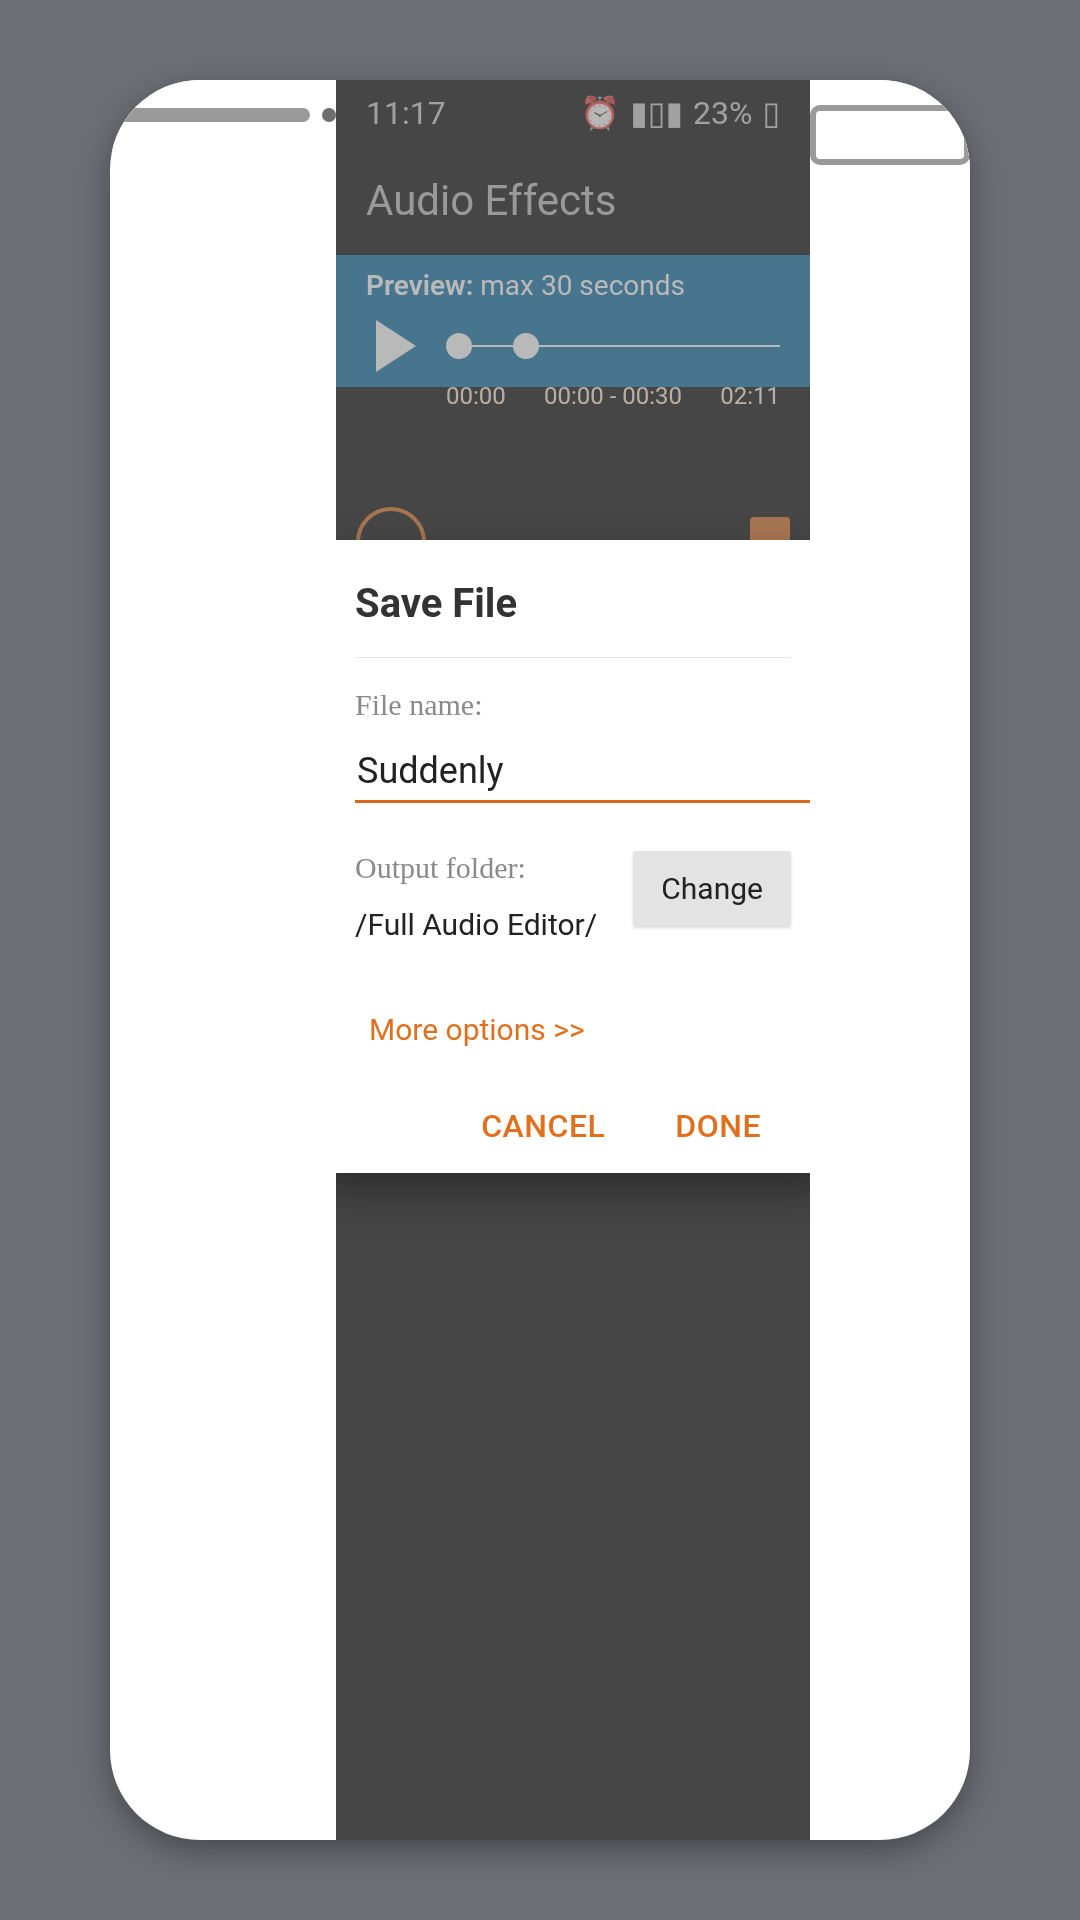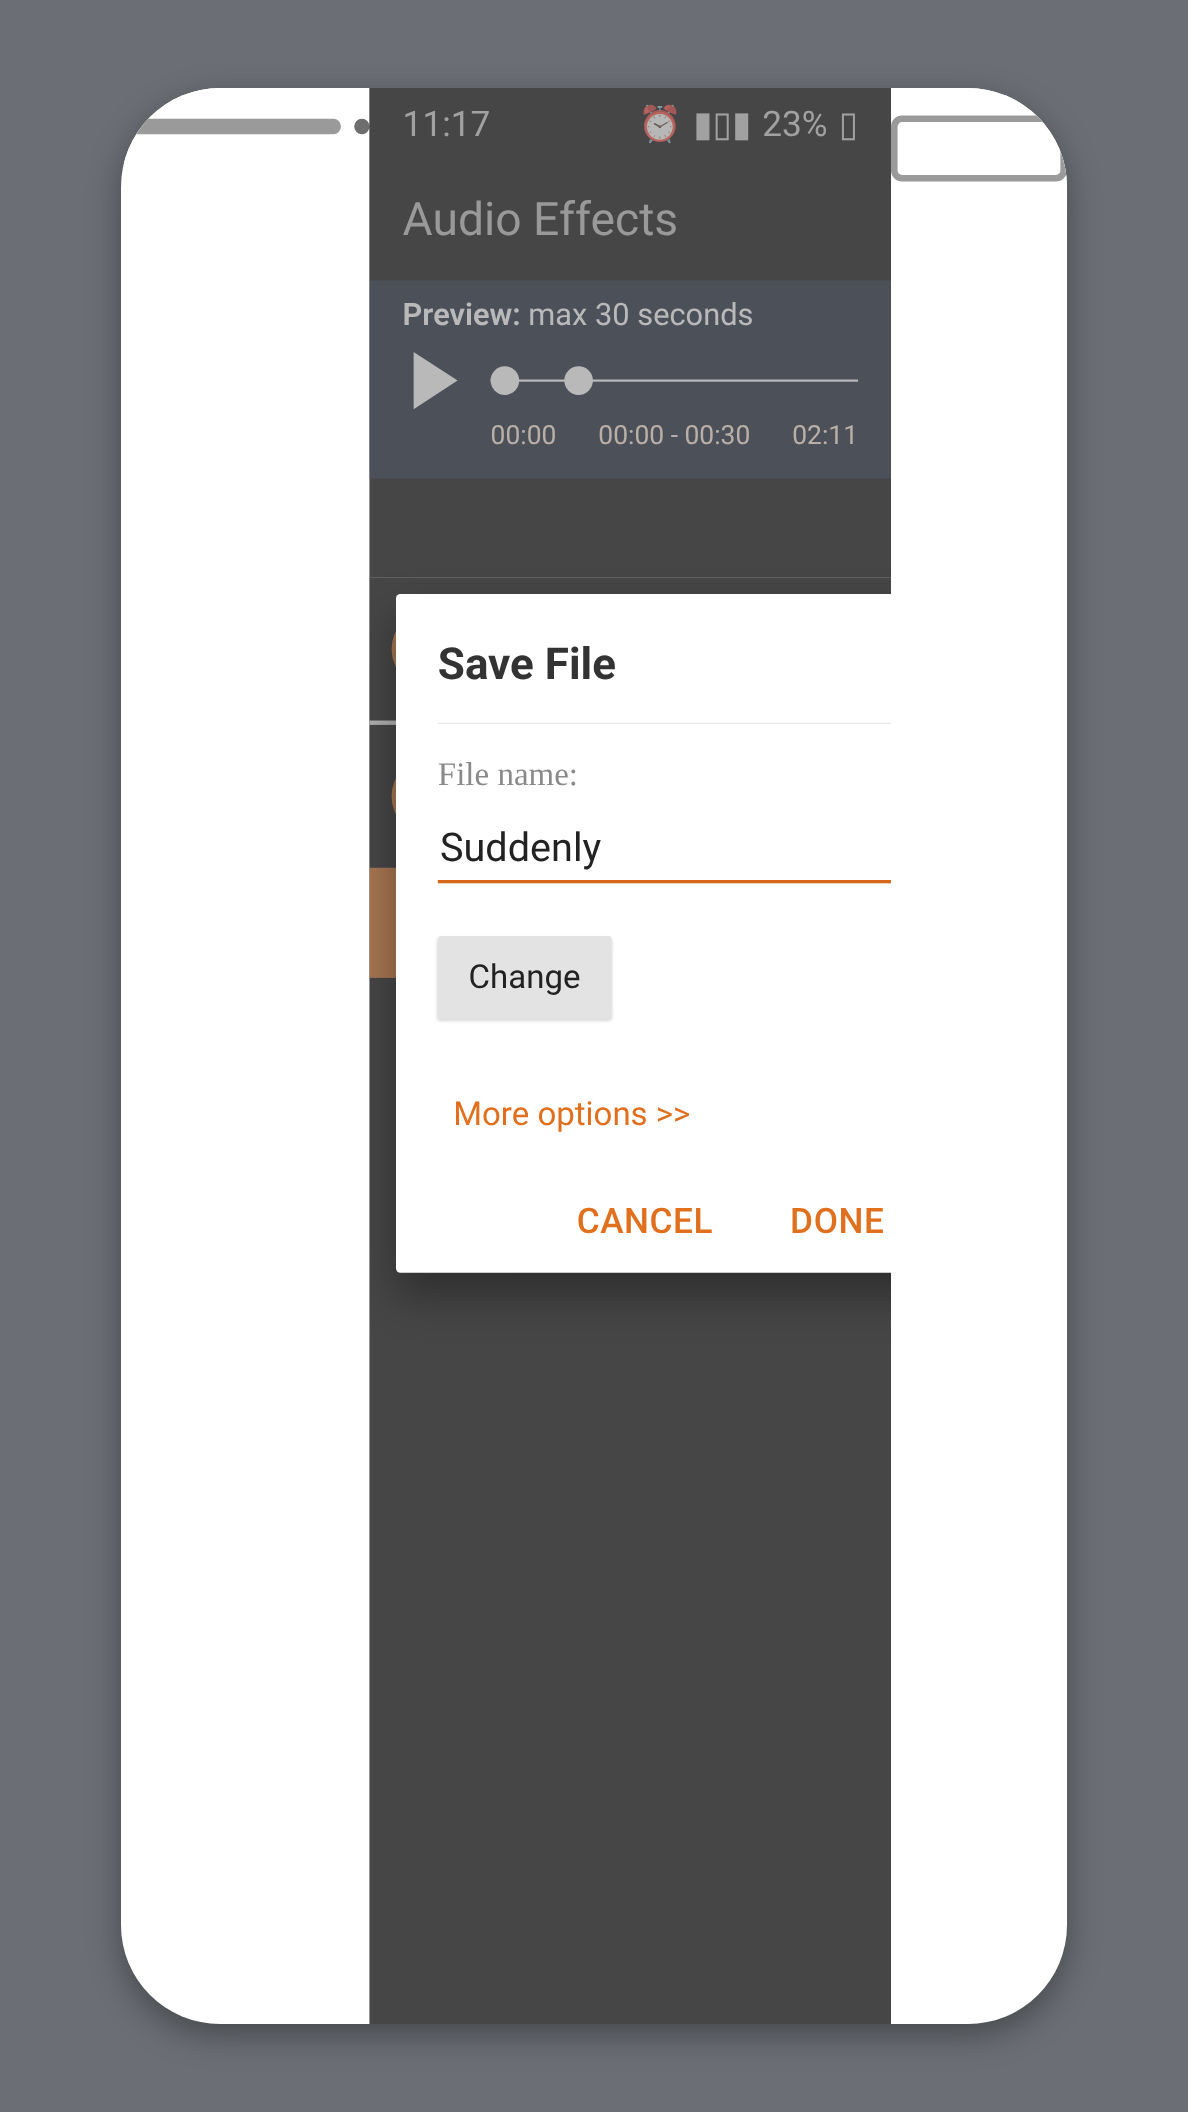--- a/index.html
+++ b/index.html
@@ -86,22 +86,22 @@
     background: #000;
     color: #b8b8b8;
     font-size: 42px;
     display: flex;
     align-items: center;
     padding-left: 30px;
   }
 
   
   .preview-panel {
-    height: 180px;
-    background: #0f172a;
+    height: 132px;
+    background: #0369a1;
     color: #fff;
     padding: 14px 30px 10px 30px;
   }
   .preview-title {
     font-size: 28px;
     margin-bottom: 18px;
   }
   .preview-title b { font-weight: 600; }
   .preview-row {
     display: flex;
@@ -187,21 +187,20 @@
   .dialog {
     position: absolute;
     left: 50%;
     top: 460px;
     transform: translateX(-50%);
     width: 512px;
     background: #fff;
     border-radius: 4px;
     box-shadow: 0 20px 40px rgba(0,0,0,0.35);
     padding: 40px 38px 28px 38px;
-    margin-left: 43px;
   }
   .dialog-title {
     font-size: 40px;
     font-weight: 700;
     color: #333;
     padding-bottom: 30px;
     border-bottom: 1px solid #e5e5e5;
     margin-bottom: 30px;
   }
   .field-label {
@@ -340,20 +339,24 @@
     <div class="dialog">
       <div class="dialog-title">Save File</div>
 
       <div class="field-label">File name:</div>
       <div class="filename-row">
         <input class="filename-input" value="Suddenly" style="">
         <span class="ext">.mp3</span>
       </div>
 
       <div class="folder-row">
+        <div>
+          <div class="field-label">Output folder:</div>
+          <div class="folder-path">/Full Audio Editor/</div>
+        </div>
         <button class="change-btn">Change</button>
       </div>
 
       <a class="more-link">More options &gt;&gt;</a>
 
       <div class="dialog-actions">
         <button>CANCEL</button>
         <button>DONE</button>
       </div>
     </div>

